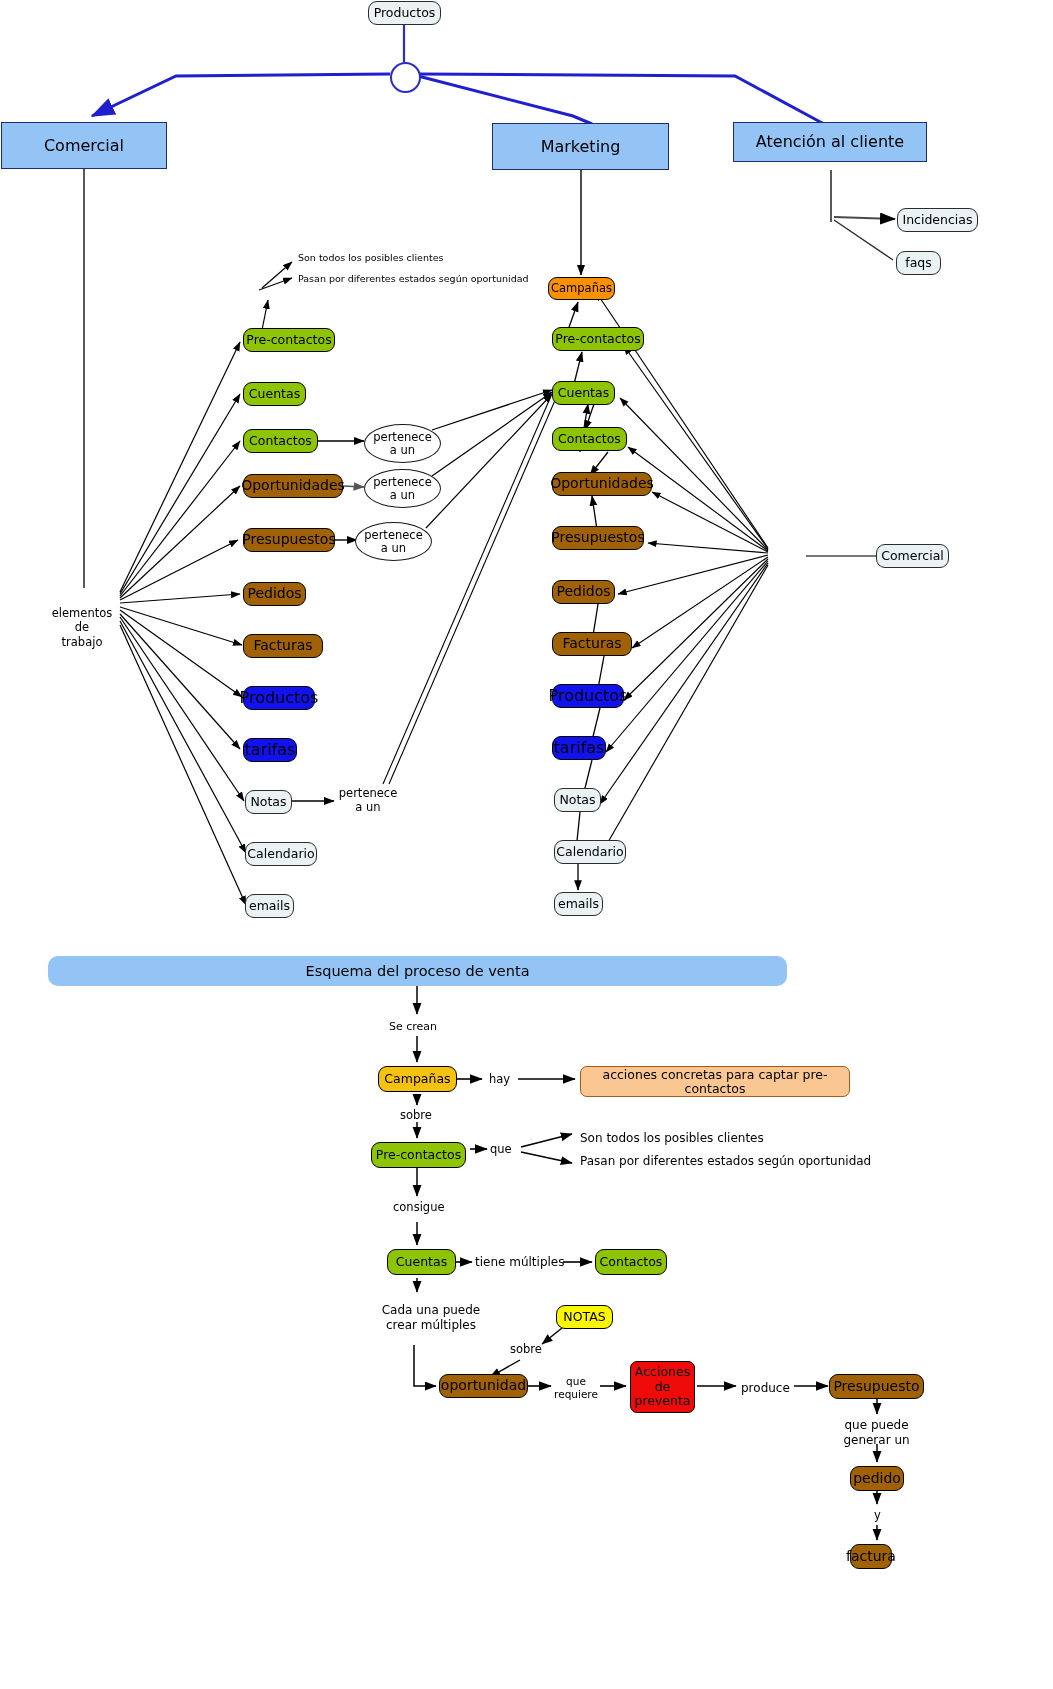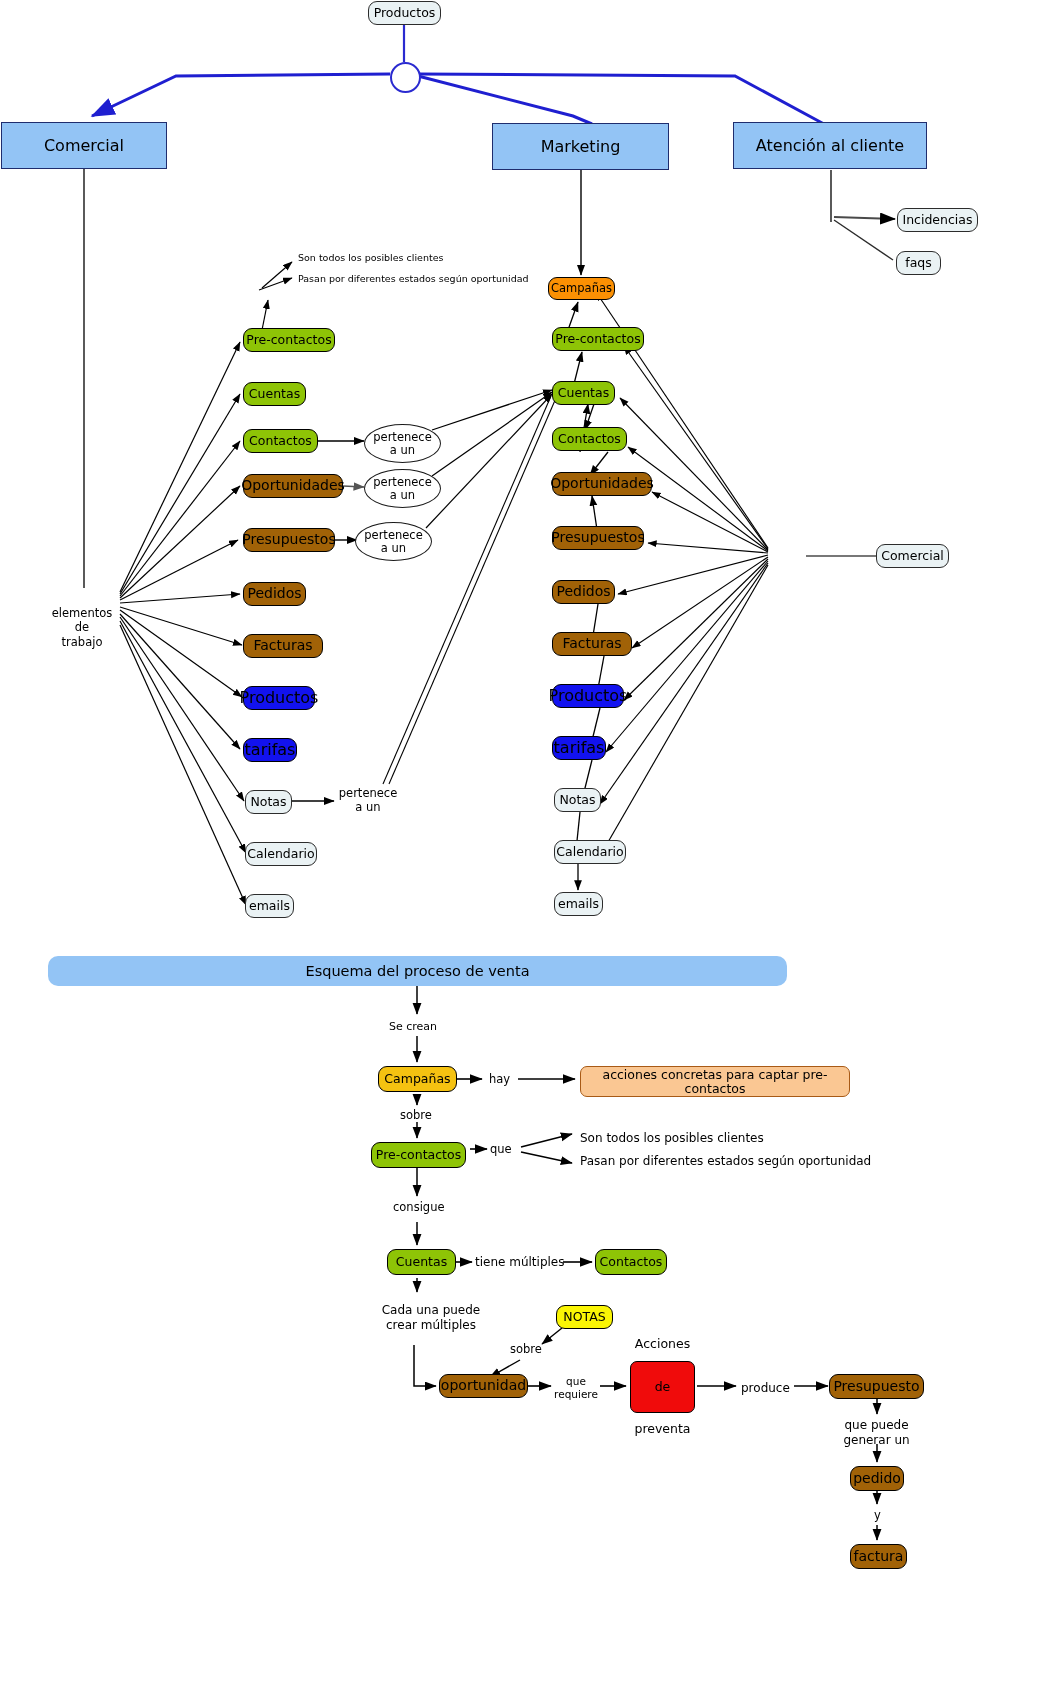--- a/index.html
+++ b/index.html
@@ -12,21 +12,21 @@
   
   .bluebox{background:#93c4f5;border:1px solid #1f2d6e;font-size:16px;}
   
   .greynode{background:#eaf2f4;border:1.4px solid #2c2c2c;border-radius:9px;font-size:12.5px;}
   .greennode{background:#8ec406;border:1.6px solid #000;border-radius:9px;font-size:12.5px;}
   .magnode{background:#a16207;border:1.6px solid #000;border-radius:9px;font-size:14px;}
   .bluenode{background:#1212ef;border:1.6px solid #000;border-radius:9px;font-size:16px;}
   .orangenode{background:#fb9003;border:1.6px solid #000;border-radius:9px;font-size:11.5px;}
   .goldnode{background:#f5c211;border:1.6px solid #000;border-radius:9px;font-size:12.5px;}
   .yellownode{background:#faf505;border:1.6px solid #000;border-radius:9px;font-size:12.5px;}
-  .rednode{background:#f00b0b;border:1.6px solid #000;border-radius:7px;font-size:12.5px;line-height:1.18;gap:28px;}
+  .rednode{background:#f00b0b;border:1.6px solid #000;border-radius:7px;font-size:12.5px;line-height:1.18;}
   .peachnode{background:#fac793;border:1.4px solid #a85a16;border-radius:7px;font-size:12.5px;}
   .bannerbox{background:#93c4f5;border-radius:10px;font-size:14.5px;}
   .plaintext{position:absolute;font-size:11.5px;color:#000;line-height:1.25;white-space:nowrap;}
   .plaintext.ctr{text-align:center;}
   .ellipse{position:absolute;box-sizing:border-box;display:flex;align-items:center;justify-content:center;
            text-align:center;border:1.3px solid #1a1a1a;border-radius:50%;background:#fff;
            font-size:11.5px;line-height:1.12;}
   .hubcircle{position:absolute;border:2px solid #2a2ad0;border-radius:50%;background:#fff;}
 </style>
 </head>
@@ -162,21 +162,21 @@
     <span>Productos</span>
   </div>
   <div class="hubcircle" style="left:390px;top:62px;width:27px;height:27px;"></div>
 
   <div class="node bluebox" style="left:1px;top:122px;width:166px;height:47px;">
     <span>Comercial</span>
   </div>
   <div class="node bluebox" style="left:492px;top:123px;width:177px;height:47px;">
     <span>Marketing</span>
   </div>
-  <div class="node bluebox" style="left:733px;top:122px;width:194px;height:47px;">
+  <div class="node bluebox" style="left:733px;top:122px;width:194px;height:40px;">
     <span>Atención al cliente</span>
   </div>
 
   <div class="node greynode" style="left:897px;top:208px;width:81px;height:24px;">
     <span>Incidencias</span>
   </div>
   <div class="node greynode" style="left:896px;top:251px;width:45px;height:24px;">
     <span>faqs</span>
   </div>
 
@@ -349,17 +349,17 @@
     <span>Presupuesto</span>
   </div>
   <div class="plaintext ctr" style="left:828px;top:1418px;width:97px;text-align:center;font-size:12px;">
     <div>que puede</div>
     <div>generar un</div>
   </div>
   <div class="node magnode" style="left:850px;top:1466px;width:54px;height:25px;">
     <span>pedido</span>
   </div>
   <div class="plaintext" style="left:874px;top:1508px;">y</div>
-  <div class="node magnode" style="left:850px;top:1544px;width:57px;height:25px;">
+  <div class="node magnode" style="left:850px;top:1544px;width:42px;height:25px;">
     <span>factura</span>
   </div>
 
 </div>
 
 </body></html>

